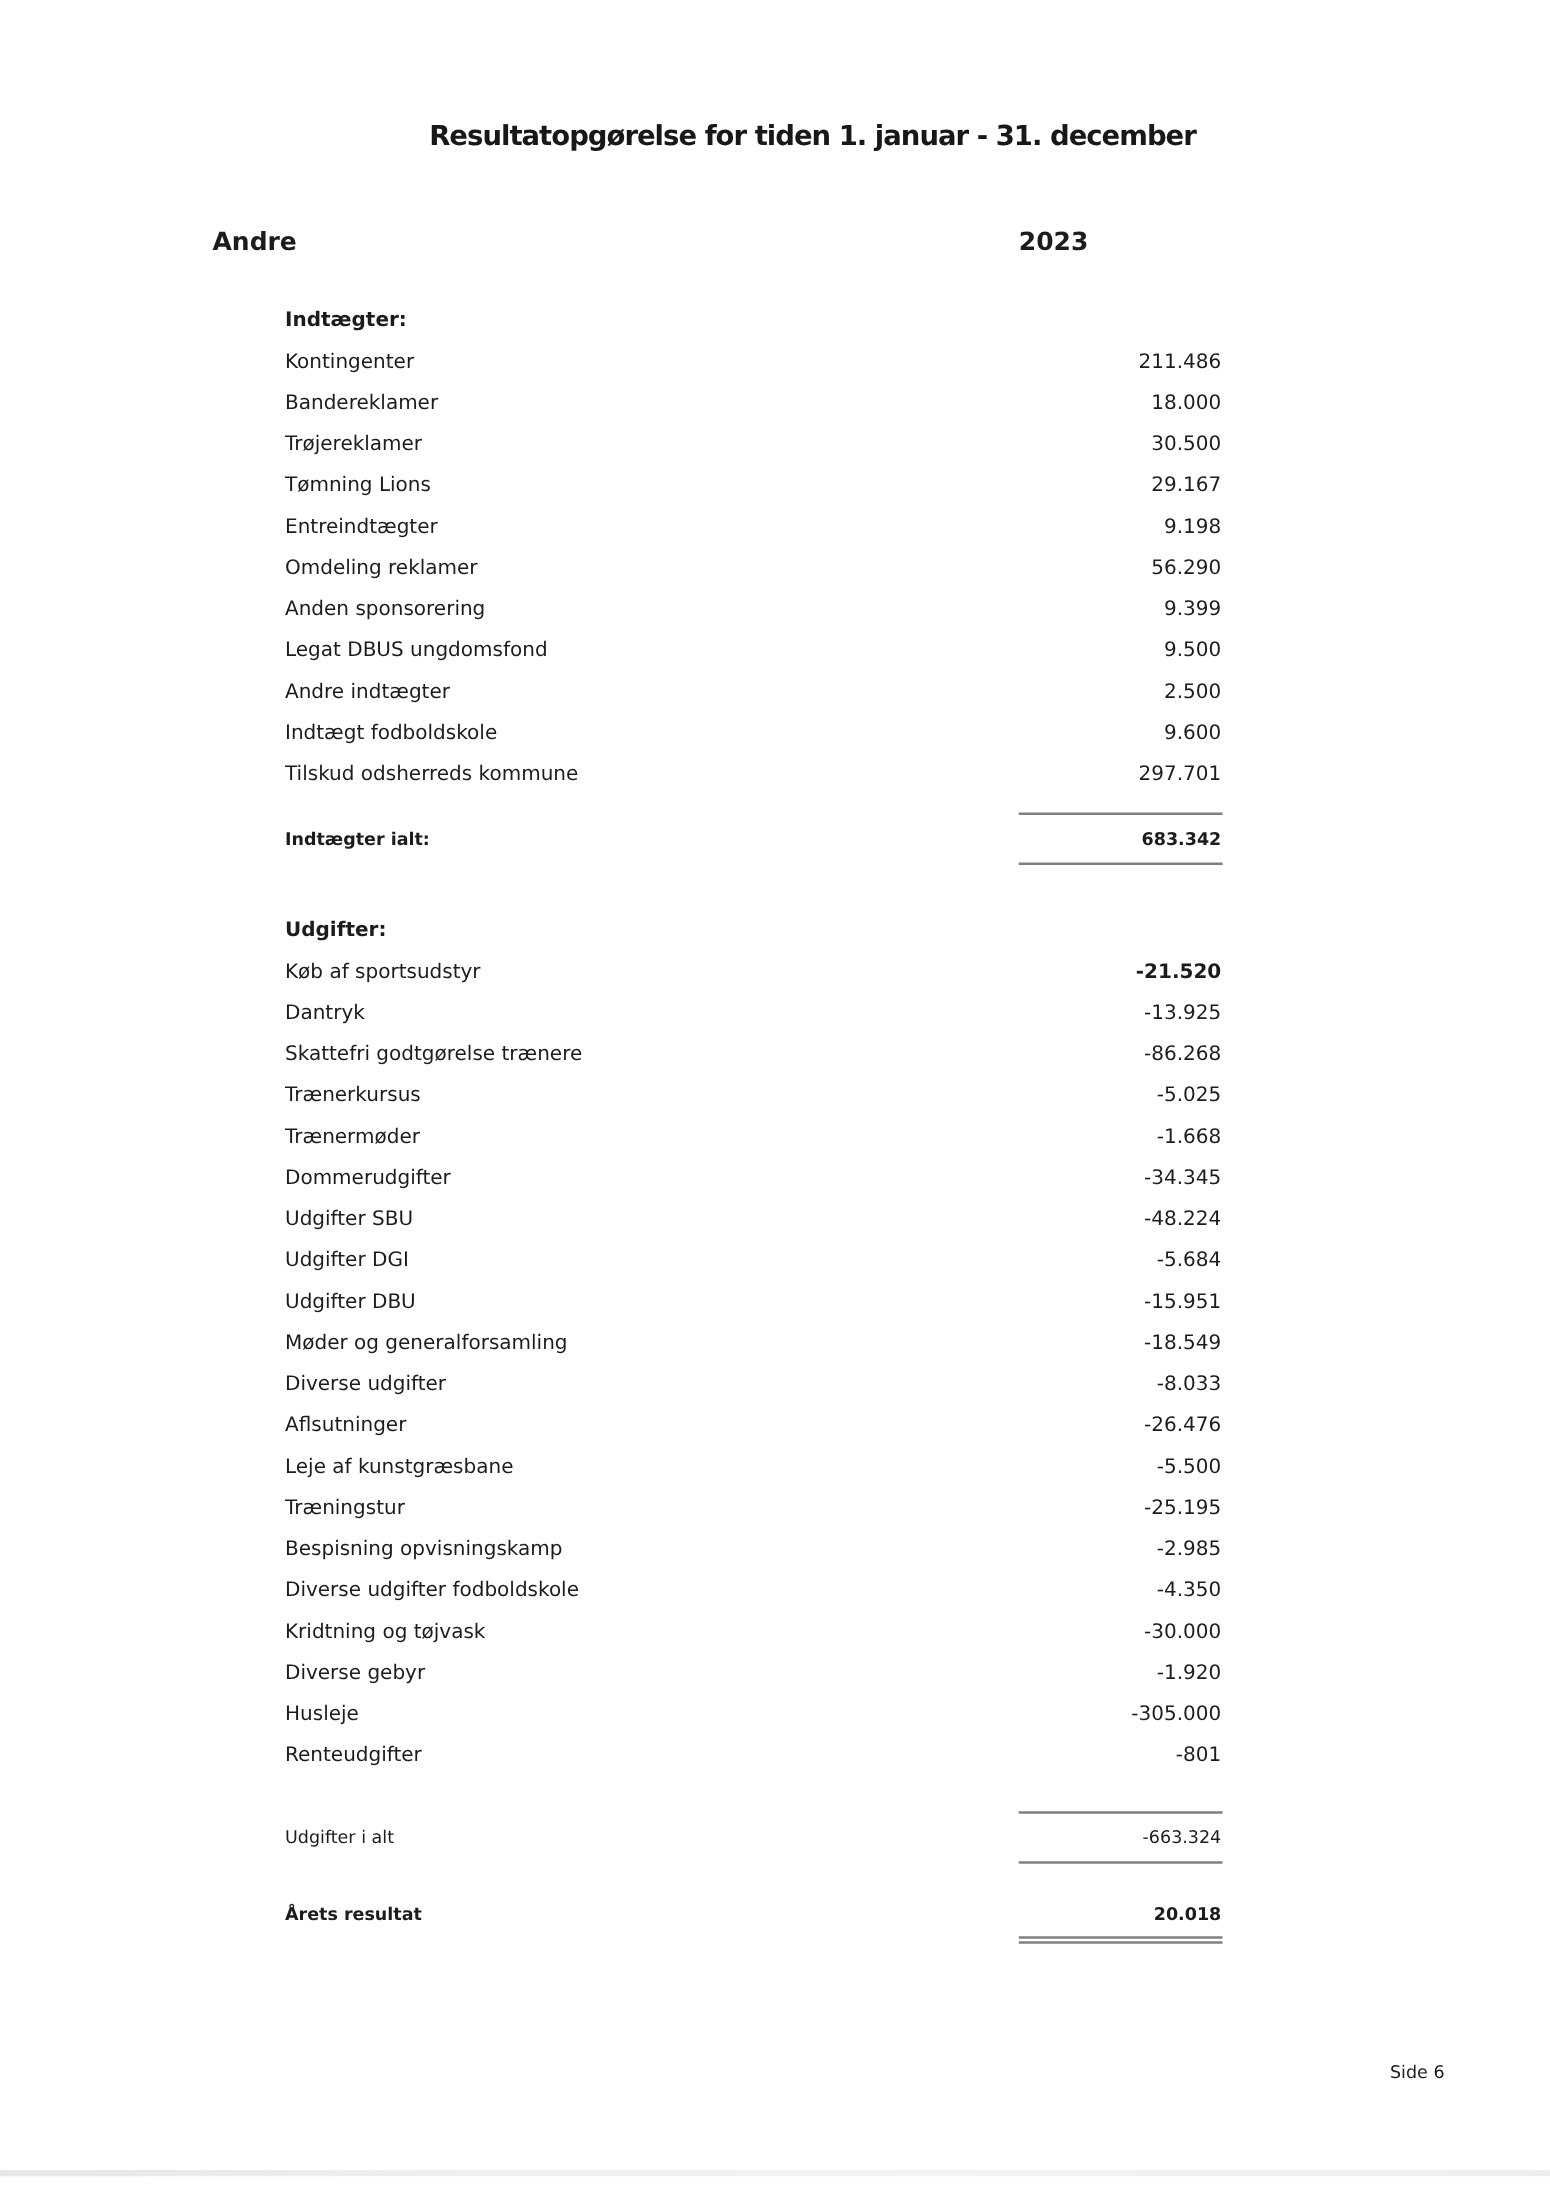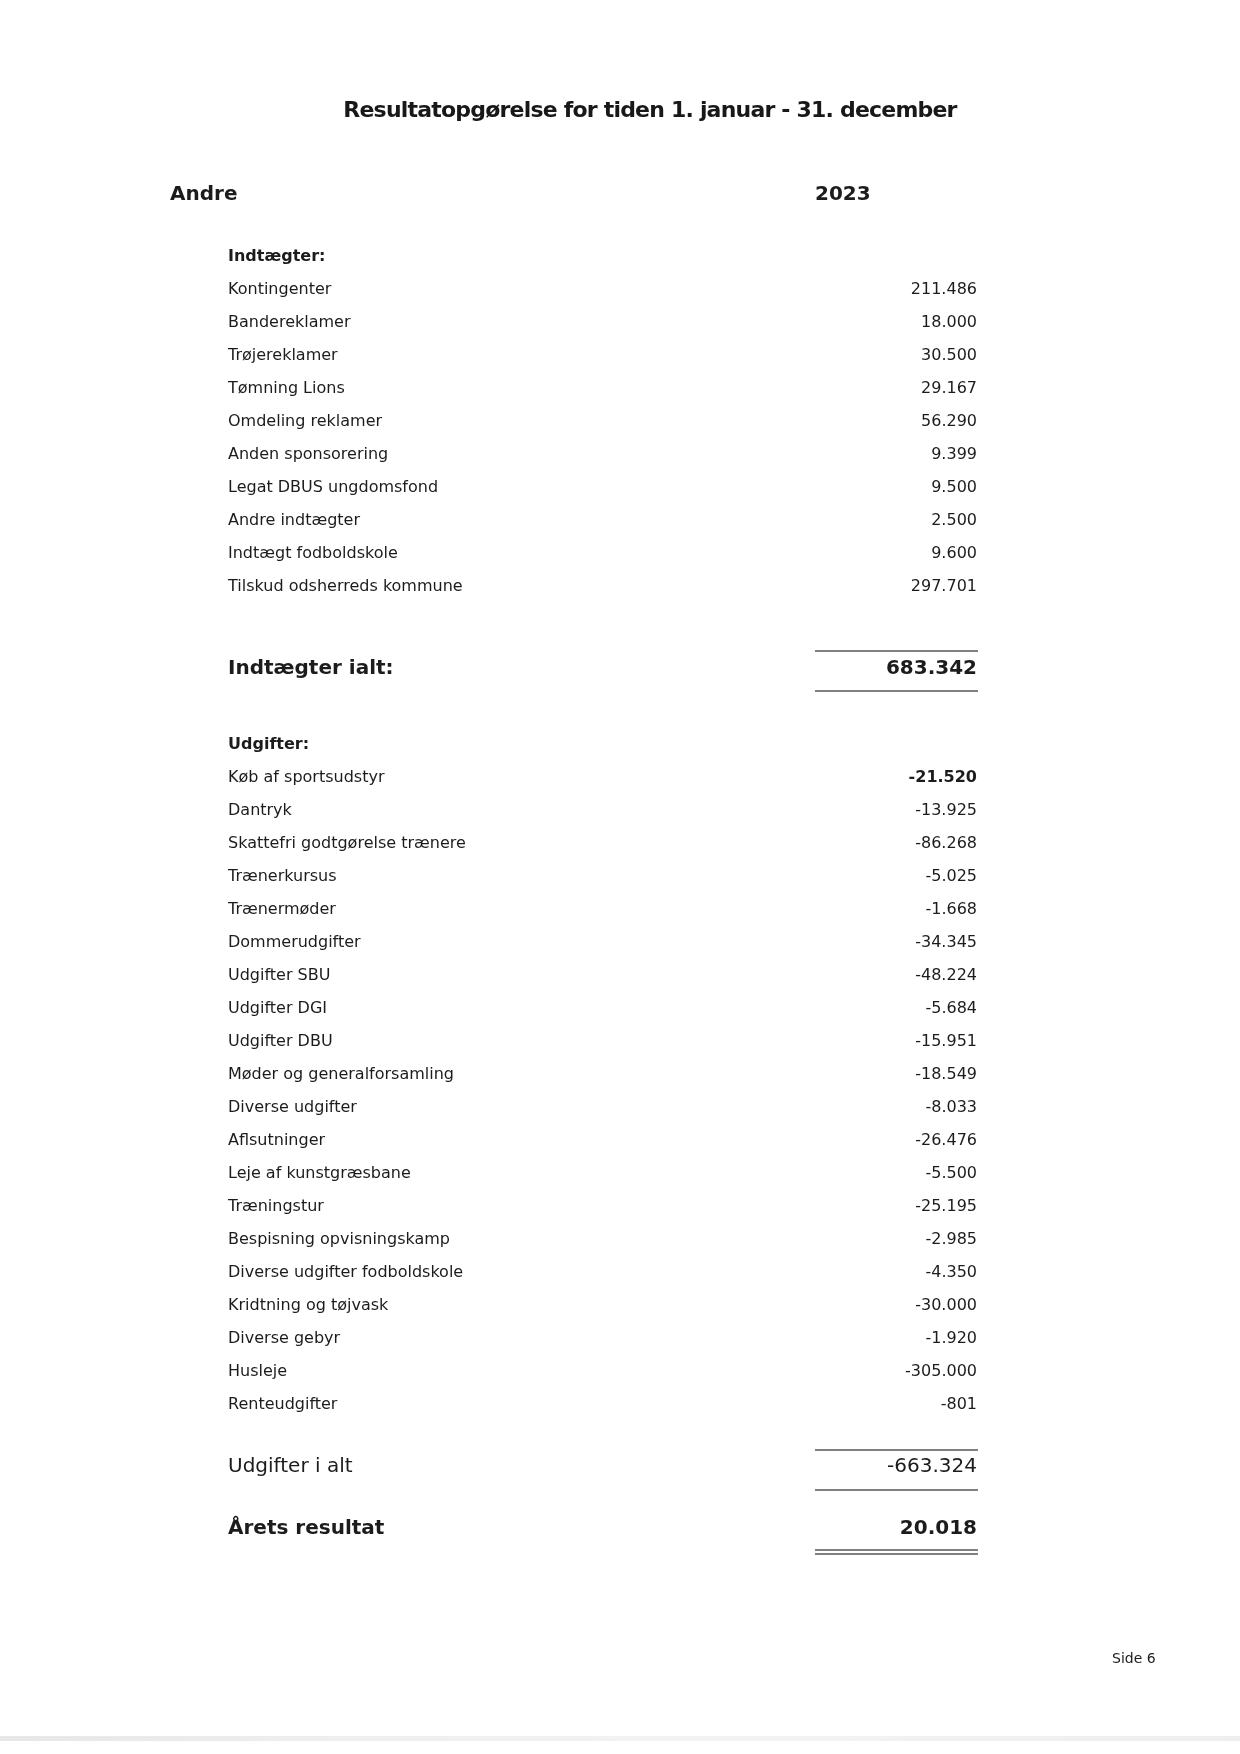--- a/index.html
+++ b/index.html
@@ -59,22 +59,22 @@
   .row .value { text-align: right; }
   .section-header { font-weight: bold; }
   .bold { font-weight: bold; }
   .total-row {
     position: absolute;
     left: 228px;
     width: 749px;
     height: 33px;
     display: flex;
     justify-content: space-between;
-    align-items: flex-start;
-    font-size: 20px;
+    align-items: center;
+    font-size: 14px;
     white-space: nowrap;
   }
   .rule {
     position: absolute;
     left: 815px;
     width: 163px;
     height: 2px;
     background: #808080;
   }
   .page-number {
@@ -117,20 +117,24 @@
         </div>
         <div class="row">
           <span class="label">Trøjereklamer</span>
           <span class="value">30.500</span>
         </div>
         <div class="row">
           <span class="label">Tømning Lions</span>
           <span class="value">29.167</span>
         </div>
         <div class="row">
+          <span class="label">Entreindtægter</span>
+          <span class="value">9.198</span>
+        </div>
+        <div class="row">
           <span class="label">Omdeling reklamer</span>
           <span class="value">56.290</span>
         </div>
         <div class="row">
           <span class="label">Anden sponsorering</span>
           <span class="value">9.399</span>
         </div>
         <div class="row">
           <span class="label">Legat DBUS ungdomsfond</span>
           <span class="value">9.500</span>

